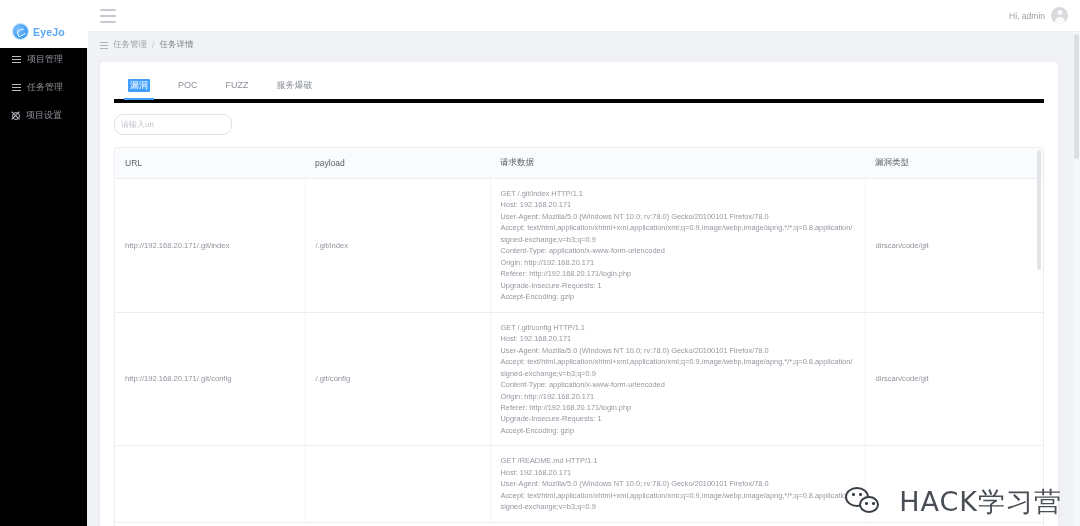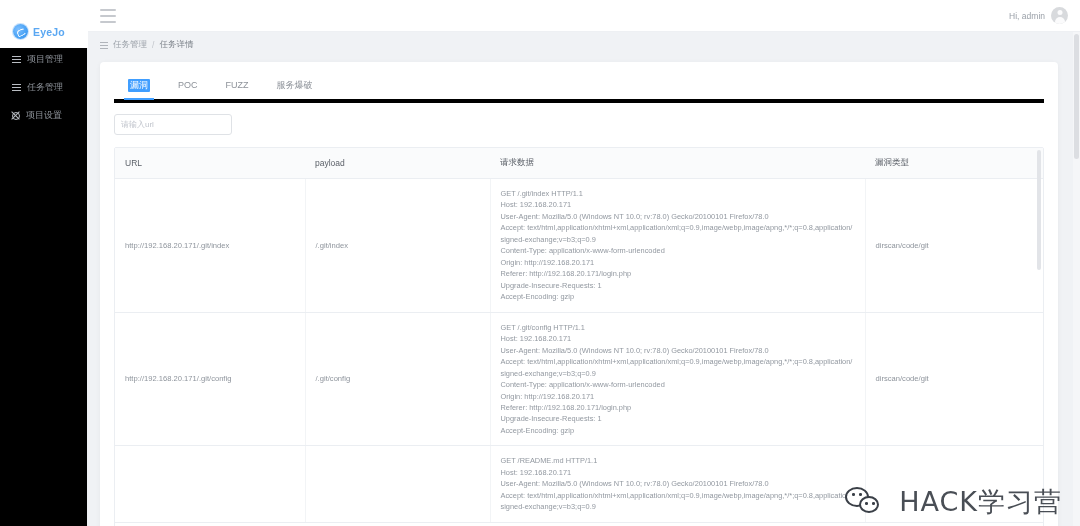--- a/index.html
+++ b/index.html
@@ -161,21 +161,21 @@
   }
   .tab.active .tab-label {
     background: #409eff; color: #ffffff;
     padding: 0 2px; border-radius: 1px;
   }
 
   
   .searchrow { margin: 11px 14px 0 14px; display: flex; }
   .search-wrap {
     display: flex; width: 118px; height: 21px;
-    border: 1px solid #dfe2e6; border-radius: 3px; overflow: hidden;
+    border: 1px solid #dfe2e6; border-radius: 9px; overflow: hidden;
     background: #fff;
   }
   .search-input {
     flex: 1; border: 0; outline: 0; background: transparent;
     font-size: 8px; color: #606266; padding: 0 6px;
     font-family: "Liberation Sans", sans-serif;
   }
   .search-input::placeholder { color: #c0c4cc; }
 
   

